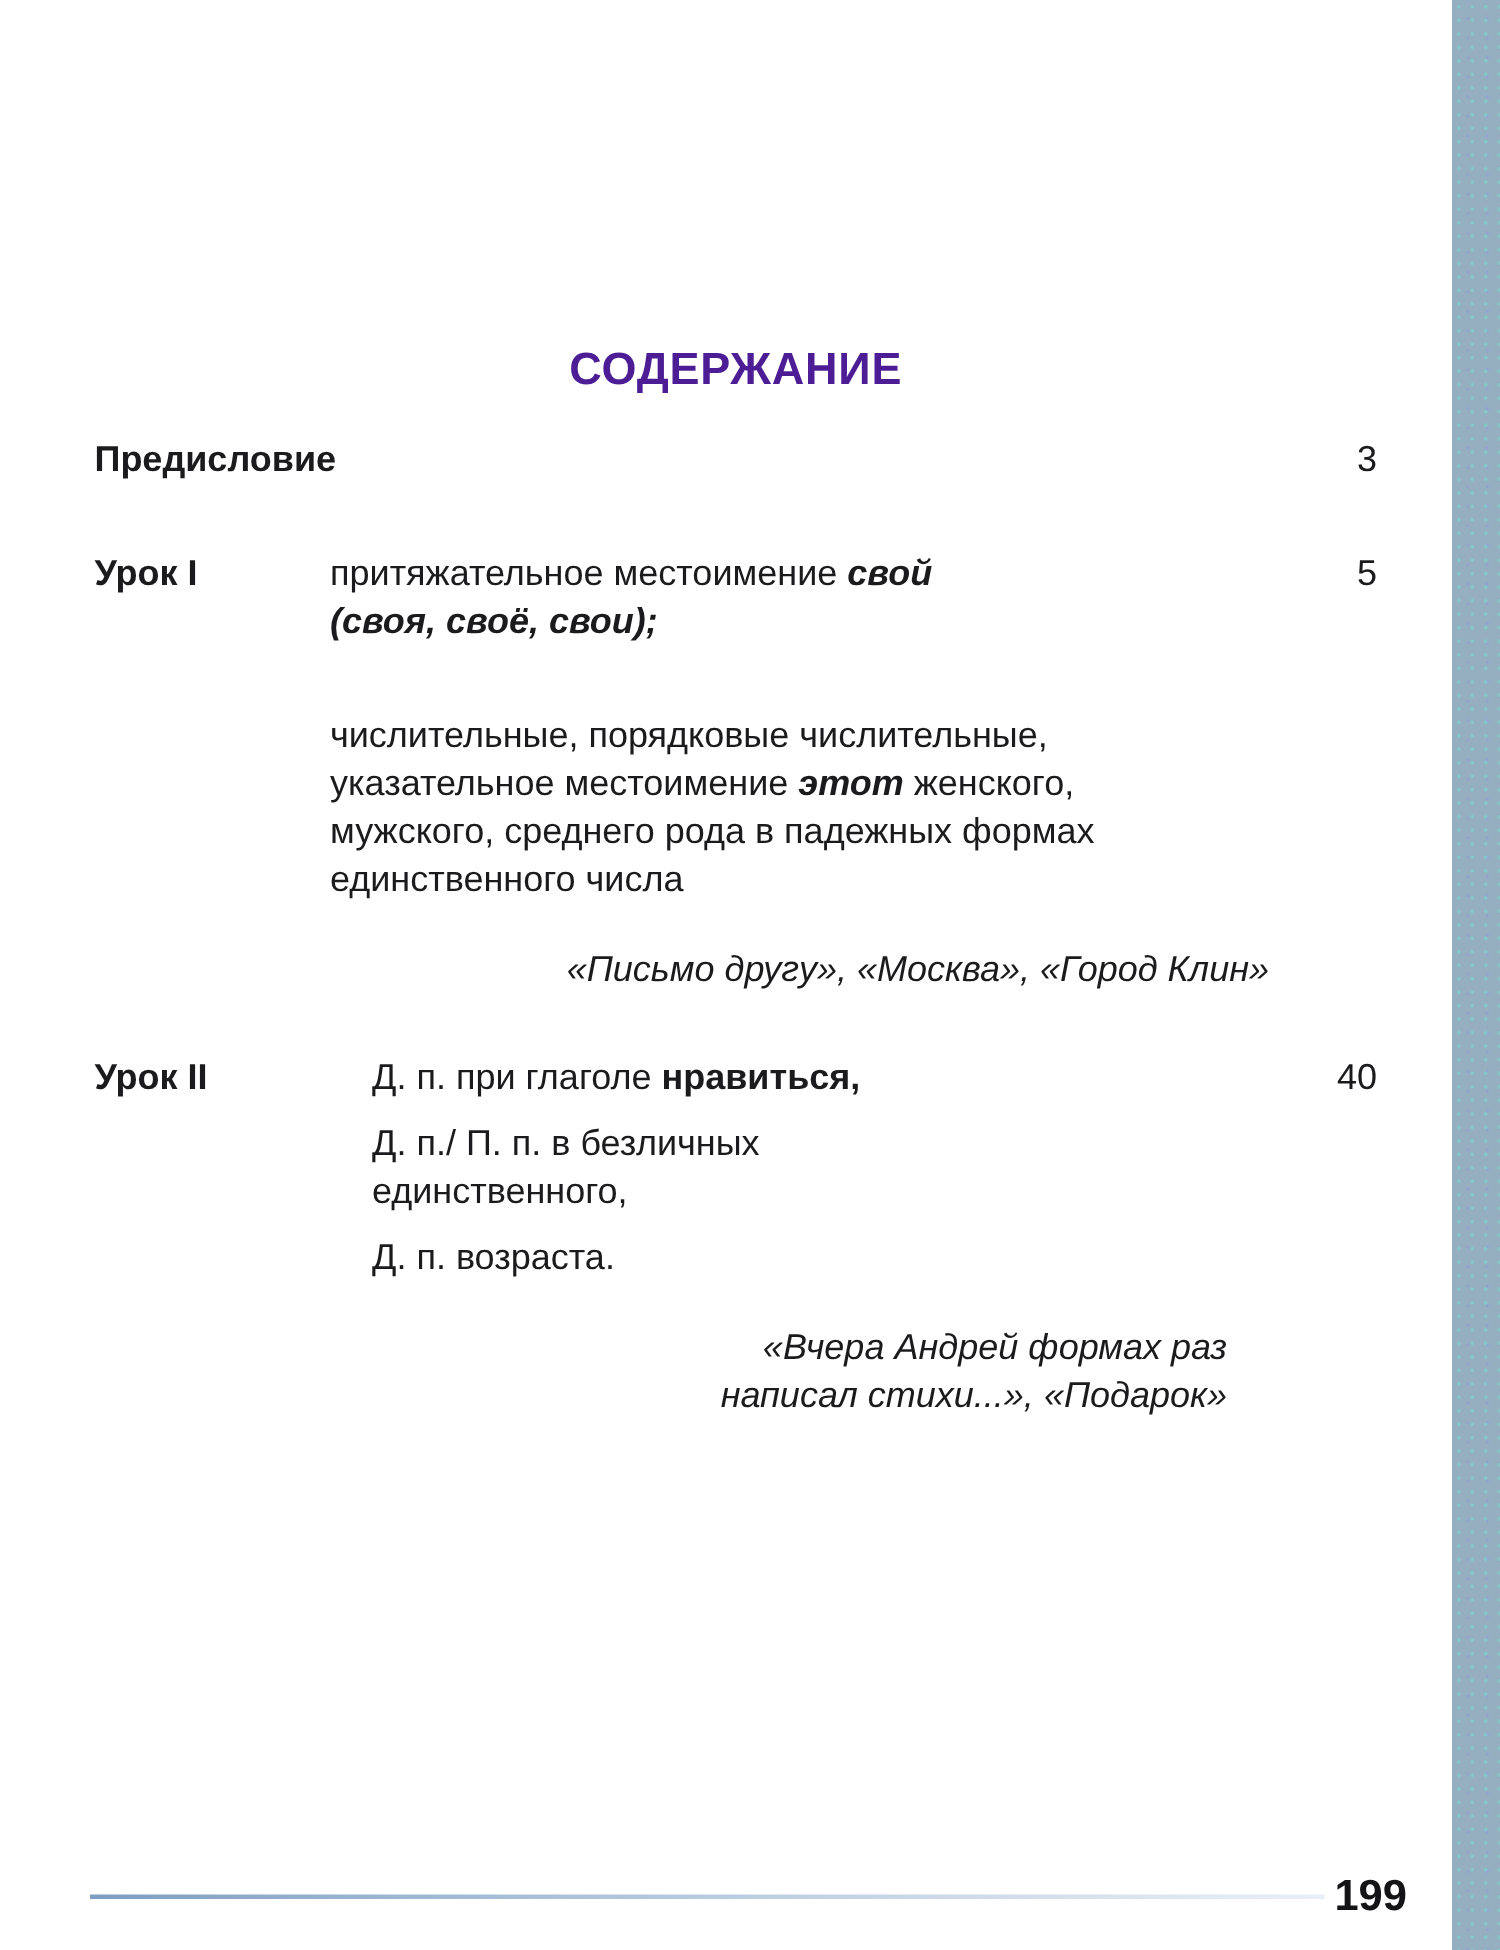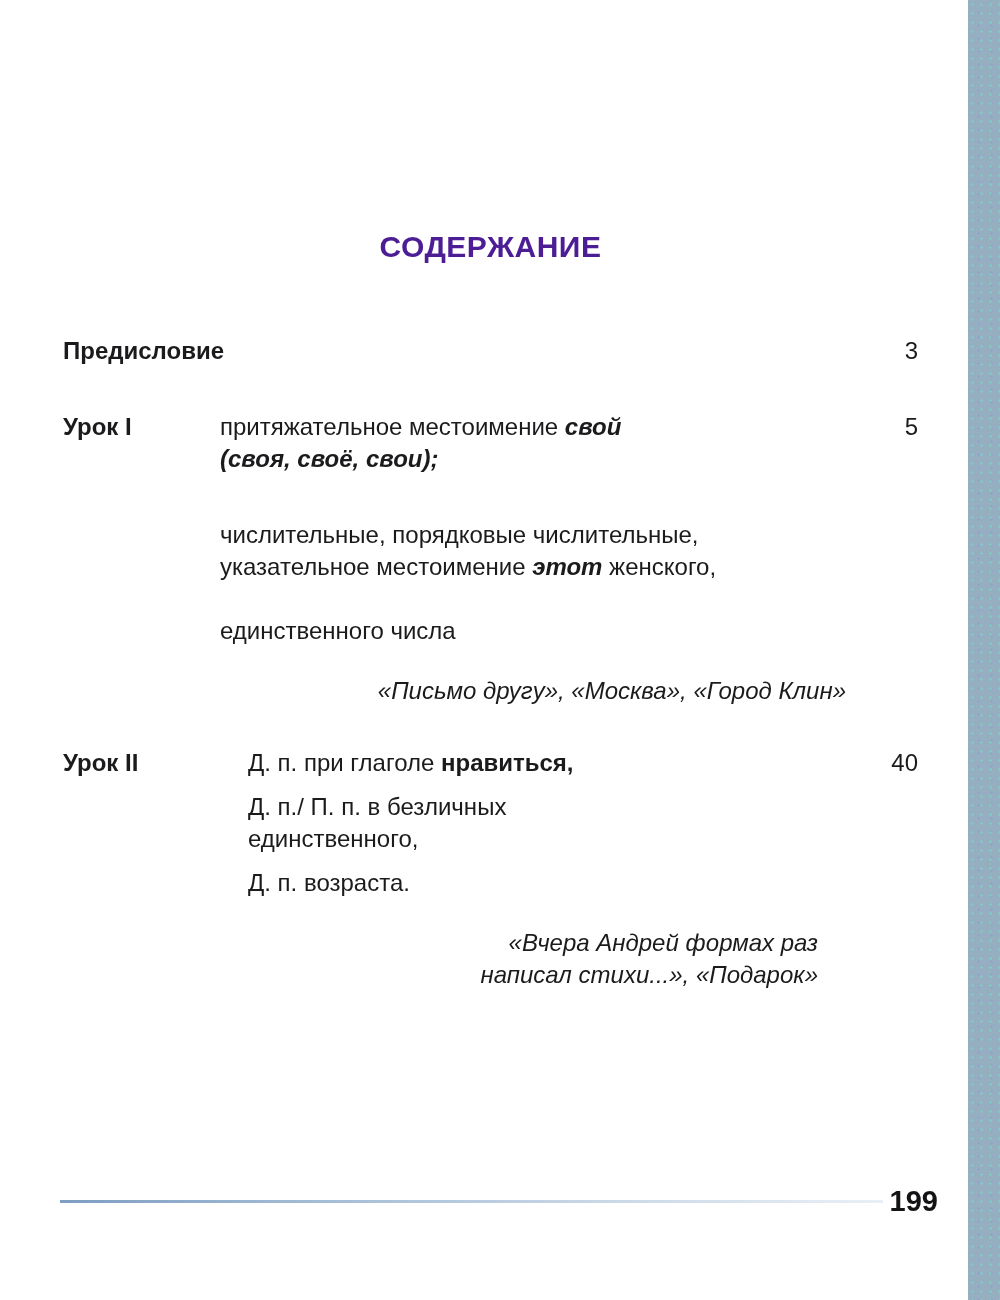--- a/index.html
+++ b/index.html
@@ -33,21 +33,21 @@
   .page-title {
     margin-top: 230px;
     text-align: center;
     font-size: 30px;
     line-height: 33px;
     font-weight: bold;
     color: #4c1d95;
     letter-spacing: 0.5px;
   }
 
-  .toc { margin-top: 72px; }
+  .toc { margin-top: 28px; }
 
   .toc-row {
     display: grid;
     grid-template-columns: 157px 1fr 72px;
     align-items: start;
     font-size: 24px;
     line-height: 32px;
   }
   .row-urok1 { margin-top: 44px; }
   .row-urok2 { margin-top: 40px; gap: 28px; }
@@ -59,21 +59,21 @@
   .toc-content p.quote { margin-top: 28px; font-style: italic; }
   .toc-content p:last-child { margin-bottom: 0; text-align: right; }
 
   .seg-r  { font-weight: normal; font-style: normal; }
   .seg-b  { font-weight: bold; }
   .seg-i  { font-style: italic; }
   .seg-bi { font-weight: bold; font-style: italic; }
 
   .footer {
     position: absolute;
-    left: 60px; top: 1184px;
+    left: 60px; top: 1247px;
     width: 878px;
     display: flex;
     align-items: center;
   }
   .footer-rule {
     flex: 1;
     height: 3px;
     margin-right: 7px;
     background: linear-gradient(to right, #7e9dc2 0%, #9db7d2 25%, #c3d3e4 60%, #e9eff6 100%);
   }
@@ -105,21 +105,21 @@
       <div class="toc-label">Урок I</div>
       <div class="toc-content">
         <p>
           <span class="seg-r">притяжательное местоимение </span><span class="seg-bi">свой</span><br>
           <span class="seg-bi">(своя, своё, свои);</span>
         </p>
         <p>
           <br>
           <span class="seg-r">числительные, порядковые числительные,</span><br>
           <span class="seg-r">указательное местоимение </span><span class="seg-bi">этот</span><span class="seg-r"> женского,</span><br>
-          <br>
+          <span class="seg-r">мужского, среднего рода в падежных формах</span><br>
           <span class="seg-r">единственного числа</span>
         </p>
         <p class="quote">
           <span class="seg-i">«Письмо другу», «Москва», «Город Клин»</span>
         </p>
       </div>
       <div class="toc-page">5</div>
     </div>
 
     <div class="toc-row row-urok2">

